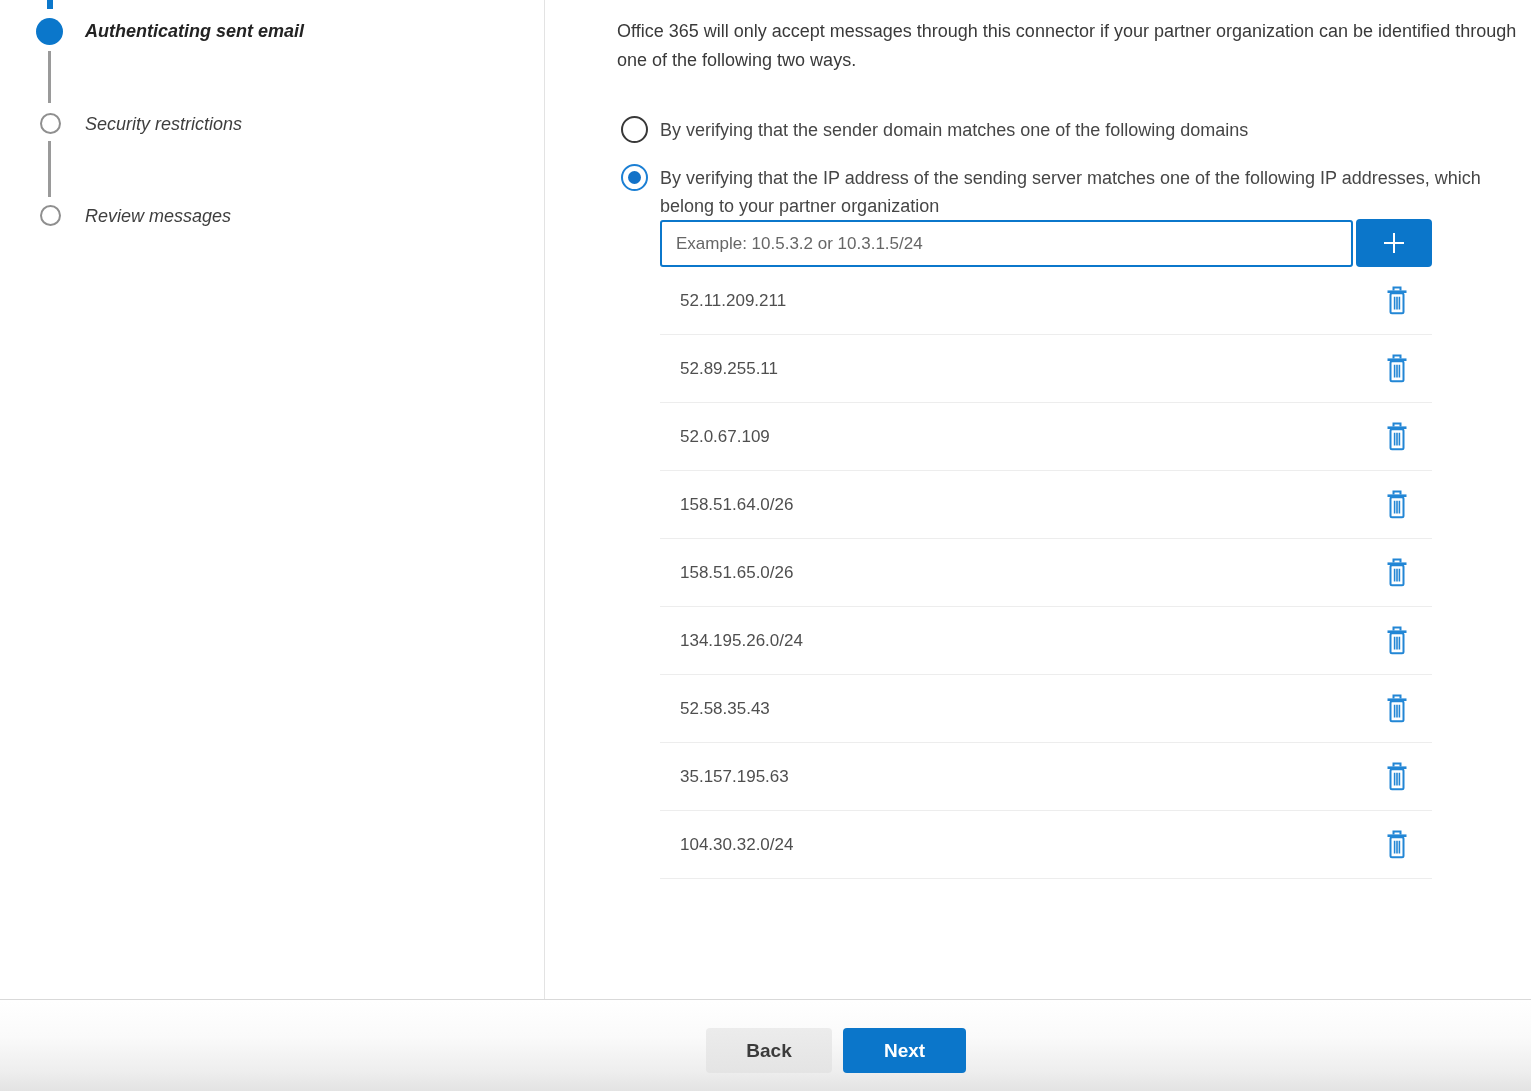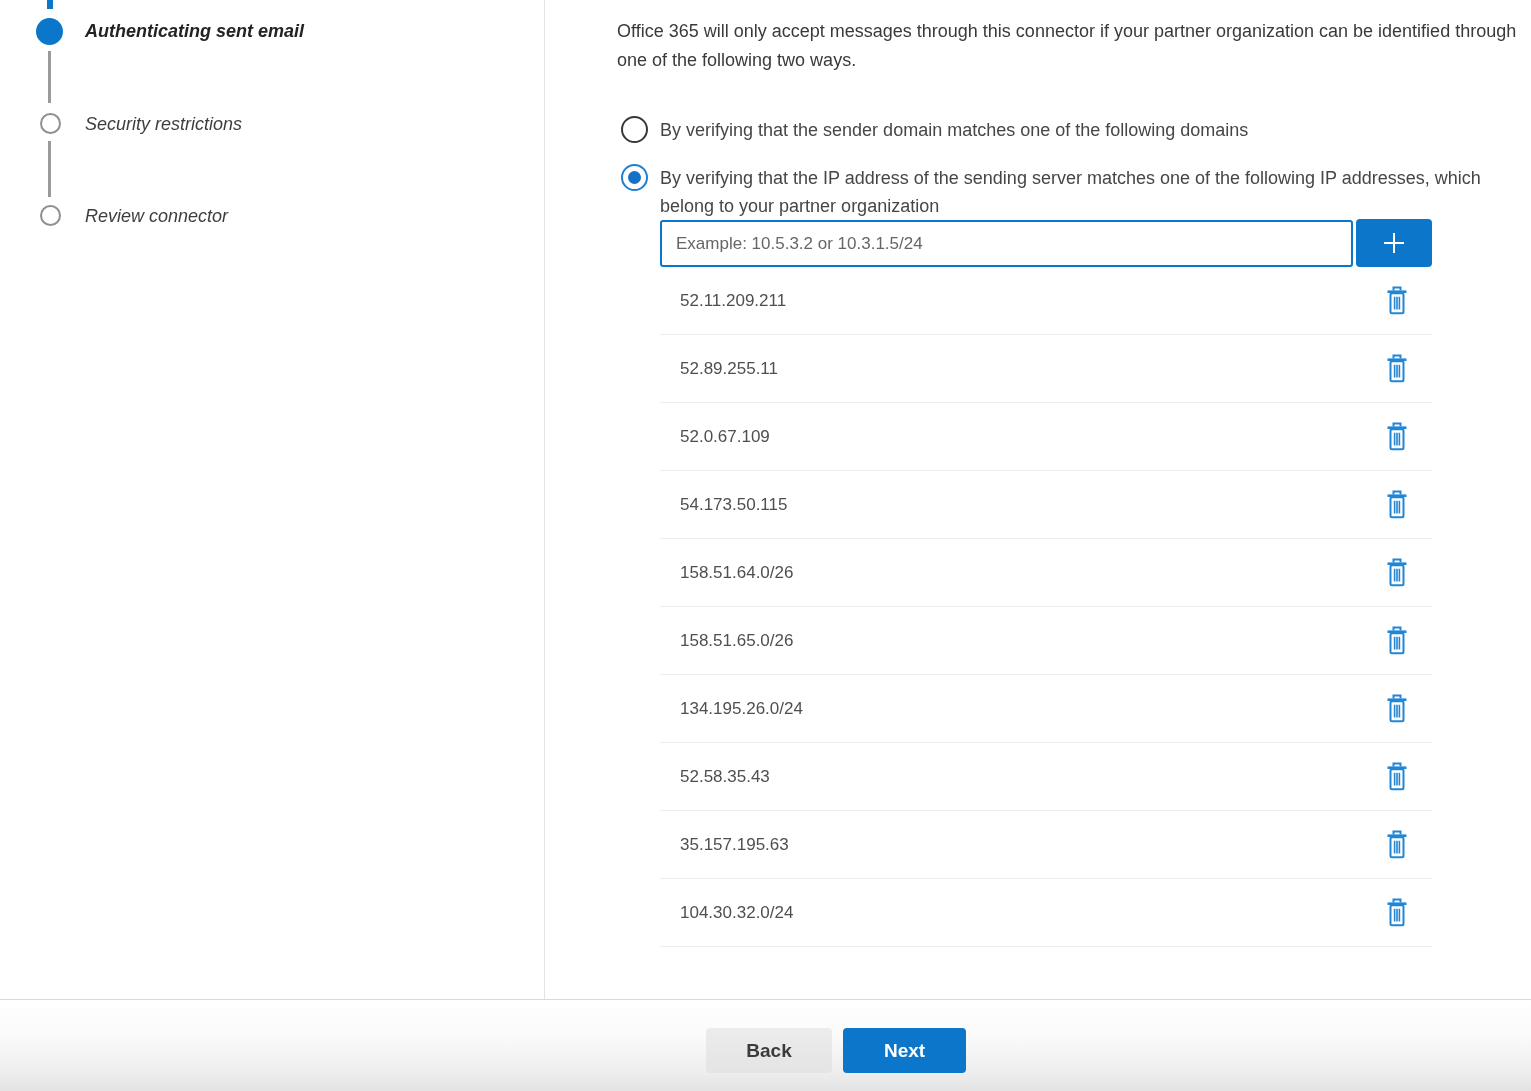--- a/index.html
+++ b/index.html
@@ -62,21 +62,21 @@
 
     <aside class="sidebar">
       <div class="stub-line"></div>
       <div class="step-circle-active"></div>
       <span class="step-label active">Authenticating sent email</span>
       <div class="connector conn-1"></div>
       <div class="step-circle circ-2"></div>
       <span class="step-label l2">Security restrictions</span>
       <div class="connector conn-2"></div>
       <div class="step-circle circ-3"></div>
-      <span class="step-label l3">Review connector</span>
+      <span class="step-label l3">Review messages</span>
     </aside>
 
     <p class="description">Office 365 will only accept messages through this connector if your partner organization can be identified through one of the following two ways.</p>
 
     <div class="radio-option opt-1">
       <div class="radio-circle"></div>
       <div class="radio-label">By verifying that the sender domain matches one of the following domains</div>
     </div>
 
     <div class="radio-option opt-2">
@@ -123,31 +123,20 @@
     <button class="trash-btn">
       <svg width="24" height="29" viewBox="0 0 24 29">
         <path d="M8.5 4.5 V1.5 H15.5 V4.5" stroke="#2286d5" stroke-width="2" fill="none"></path>
         <path d="M2.5 5.7 H21.5" stroke="#2286d5" stroke-width="2.6" fill="none"></path>
         <rect x="5.5" y="7.2" width="13" height="20" rx="1.5" stroke="#2286d5" stroke-width="2" fill="none"></rect>
         <path d="M9.6 10.8 V23.5 M12 10.8 V23.5 M14.4 10.8 V23.5" stroke="#2286d5" stroke-width="1.6" fill="none"></path>
       </svg>
     </button>
   </li>
           <li class="ip-row">
-    <span class="ip-text">54.173.50.115</span>
-    <button class="trash-btn">
-      <svg width="24" height="29" viewBox="0 0 24 29">
-        <path d="M8.5 4.5 V1.5 H15.5 V4.5" stroke="#2286d5" stroke-width="2" fill="none"></path>
-        <path d="M2.5 5.7 H21.5" stroke="#2286d5" stroke-width="2.6" fill="none"></path>
-        <rect x="5.5" y="7.2" width="13" height="20" rx="1.5" stroke="#2286d5" stroke-width="2" fill="none"></rect>
-        <path d="M9.6 10.8 V23.5 M12 10.8 V23.5 M14.4 10.8 V23.5" stroke="#2286d5" stroke-width="1.6" fill="none"></path>
-      </svg>
-    </button>
-  </li>
-          <li class="ip-row">
     <span class="ip-text">158.51.64.0/26</span>
     <button class="trash-btn">
       <svg width="24" height="29" viewBox="0 0 24 29">
         <path d="M8.5 4.5 V1.5 H15.5 V4.5" stroke="#2286d5" stroke-width="2" fill="none"></path>
         <path d="M2.5 5.7 H21.5" stroke="#2286d5" stroke-width="2.6" fill="none"></path>
         <rect x="5.5" y="7.2" width="13" height="20" rx="1.5" stroke="#2286d5" stroke-width="2" fill="none"></rect>
         <path d="M9.6 10.8 V23.5 M12 10.8 V23.5 M14.4 10.8 V23.5" stroke="#2286d5" stroke-width="1.6" fill="none"></path>
       </svg>
     </button>
   </li>

